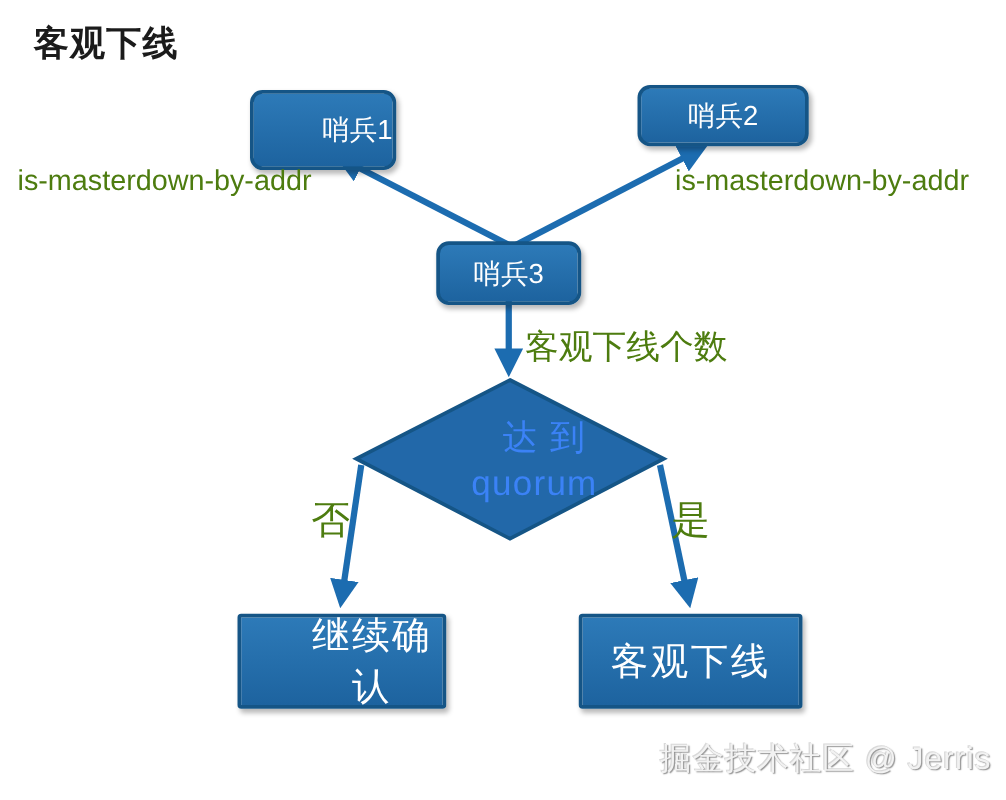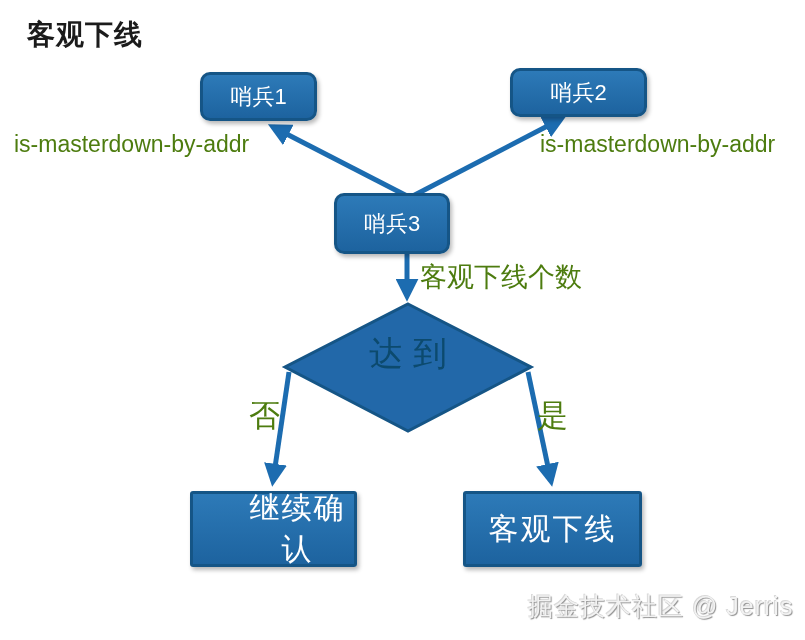--- a/index.html
+++ b/index.html
@@ -40,23 +40,23 @@
     justify-content: center;
     color: #ffffff;
     background: linear-gradient(#2d7ab8, #1d639f);
     border: 3px solid #155586;
     box-sizing: border-box;
     box-shadow: 2px 3px 4px rgba(0,0,0,0.28);
     text-align: center;
   }
   .node.rounded { border-radius: 10px; font-size: 22px; }
   .node.square  { border-radius: 3px;  font-size: 30px; letter-spacing: 2px; }
-  #node-sentinel1 { left: 200px; top: 72px;  width: 117px; height: 49px; }
+  #node-sentinel1 { left: 200px; top: 72px;  width: 117px; height: 64px; justify-content: flex-end; }
   #node-sentinel2 { left: 510px; top: 68px;  width: 137px; height: 49px; }
-  #node-sentinel3 { left: 334px; top: 193px; width: 116px; height: 61px; }
+  #node-sentinel3 { left: 349px; top: 193px; width: 116px; height: 51px; }
   #node-continue  { left: 190px; top: 491px; width: 167px; height: 76px; padding-left: 48px; }
   #node-offline   { left: 463px; top: 491px; width: 179px; height: 76px; }
   .edge-label {
     position: absolute;
     font-size: 23px;
     color: #4d7c0f;
   }
   #label-left-query  { left: 14px;  top: 131px; }
   #label-right-query { left: 540px; top: 131px; }
   .red-label {
@@ -64,23 +64,23 @@
     color: #4d7c0f;
     font-family: "DejaVu Serif", "Liberation Serif", serif;
   }
   #label-count { left: 420px; top: 259px; font-size: 27px; }
   #label-no  { left: 249px; top: 395px; font-size: 31px; }
   #label-yes { left: 537px; top: 395px; font-size: 31px; }
   .decision-text {
     position: absolute;
     width: 140px;
     left: 338px;
-    text-align: center;
-    color: #0c4a6e;
-    font-size: 34px;
+    text-align: right;
+    color: #3b82f6;
+    font-size: 28px;
   }
   #decision-line1 { top: 331px; letter-spacing: 10px; padding-left: 10px; box-sizing: border-box; }
   #decision-line2 { top: 371px; letter-spacing: 1px; }
   .watermark {
     position: absolute;
     left: 528px;
     top: 590px;
     font-size: 25px;
     color: #f2f2f2;
     text-shadow: 1px 1px 1px #8f8f8f, -1px -1px 0 #d9d9d9;
@@ -122,20 +122,21 @@
   </div>
 
   <div class="edge-label" id="label-left-query">is-masterdown-by-addr</div>
 
   <div class="edge-label" id="label-right-query">is-masterdown-by-addr</div>
 
   <div class="red-label" id="label-count">客观下线个数</div>
 
   <div class="decision-text" id="decision-line1">达到</div>
 
+  <div class="decision-text" id="decision-line2">quorum</div>
 
   <div class="red-label" id="label-no">否</div>
 
   <div class="red-label" id="label-yes">是</div>
 
   <div class="node square" id="node-continue">
     <span>继续确认</span>
   </div>
 
   <div class="node square" id="node-offline">

